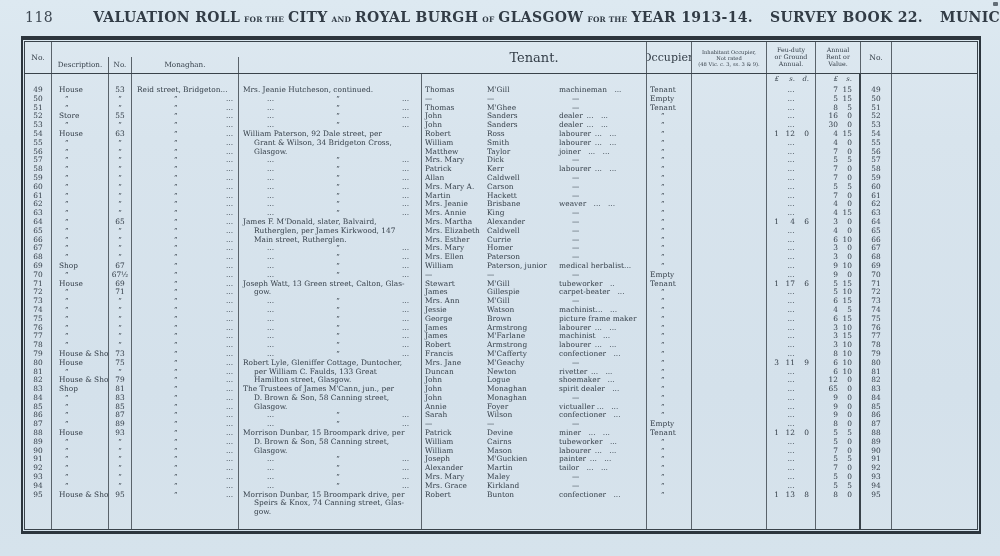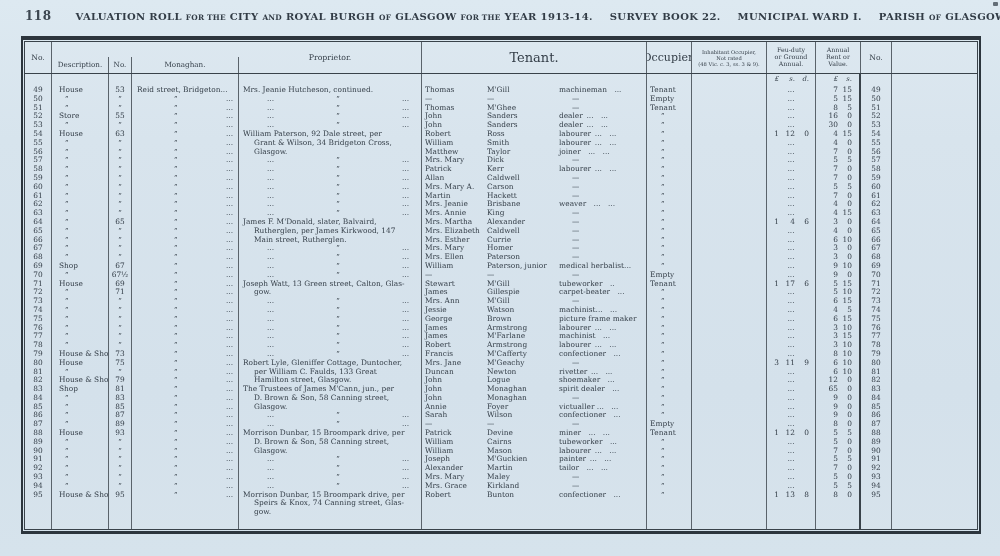--- a/index.html
+++ b/index.html
@@ -12,23 +12,23 @@
   }
   html,body{margin:0;padding:0;}
   body{
     width:1000px;height:556px;position:relative;overflow:hidden;
     background:linear-gradient(180deg,#dde9f1 0%,#d7e4ed 25%,#d3e1eb 70%,#d6e3ec 100%);
     font-family:"DejaVu Serif","Liberation Serif",serif;
     color:var(--ink);
   }
   
   .topline{position:absolute;top:9px;left:25px;right:8px;display:flex;align-items:baseline;}
-  .pageno{font-size:12px;font-weight:bold;letter-spacing:.5px;margin-right:24px;color:var(--ink-soft);}
+  .pageno{font-size:14px;font-weight:normal;letter-spacing:.5px;margin-right:40px;color:var(--ink-soft);}
   .title{display:flex;align-items:baseline;gap:4px;flex-wrap:nowrap;color:#323c46;}
-  .seg{font-size:10px;font-weight:bold;letter-spacing:.35px;white-space:nowrap;}
+  .seg{font-size:14px;font-weight:bold;letter-spacing:.35px;white-space:nowrap;}
   .seg.sm{font-size:7.4px;letter-spacing:.2px;}
   .seg.gap{margin-left:13px;}
   .speck{position:absolute;right:2px;top:2px;width:5px;height:4px;background:#3a444d;opacity:.75;border-radius:1px;}
   
   .table-outer{
     position:absolute;left:21px;top:36px;width:960px;height:498px;
     box-sizing:border-box;border:2px solid var(--edge);
     border-top-width:4px;border-bottom-width:3px;padding:1px;
   }
   .table-inner{
@@ -119,21 +119,20 @@
 <div class="speck"></div>
 
 <div class="table-outer">
   <div class="table-inner">
 
     <div class="thead">
       <div class="hc h-no">No.</div>
       <div class="hc h-desc">Description.</div>
       <div class="hc h-hno">No.</div>
       <div class="hc h-sit">Monaghan.</div>
-      <div class="hc h-prop">Proprietor.</div>
       <div class="hc h-ten">Tenant.</div>
       <div class="hc h-occ">Occupier.</div>
       <div class="hc h-inh">
         <div>Inhabitant Occupier,</div>
         <div>Not rated</div>
         <div>(48 Vic. c. 3, ss. 3 &amp; 9).</div>
       </div>
       <div class="hc h-feu">
         <div>Feu-duty</div>
         <div>or Ground</div>

